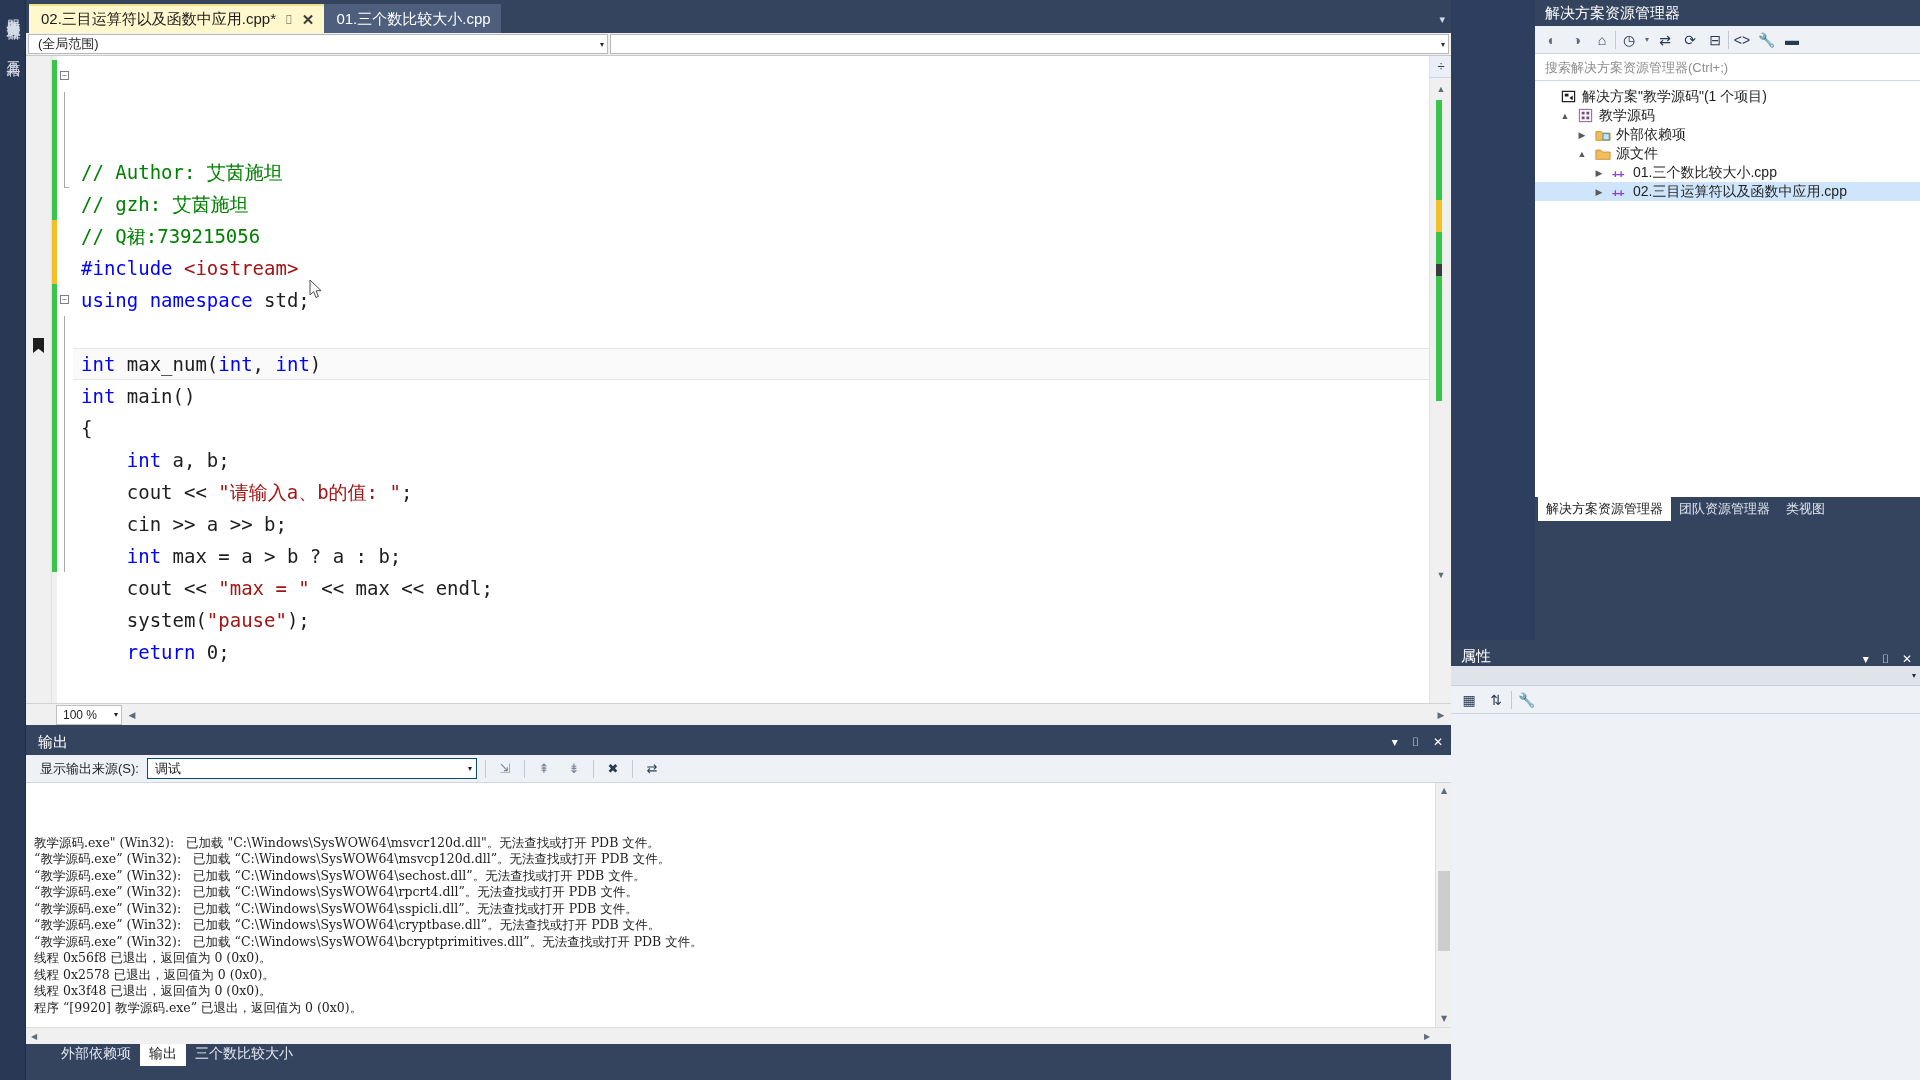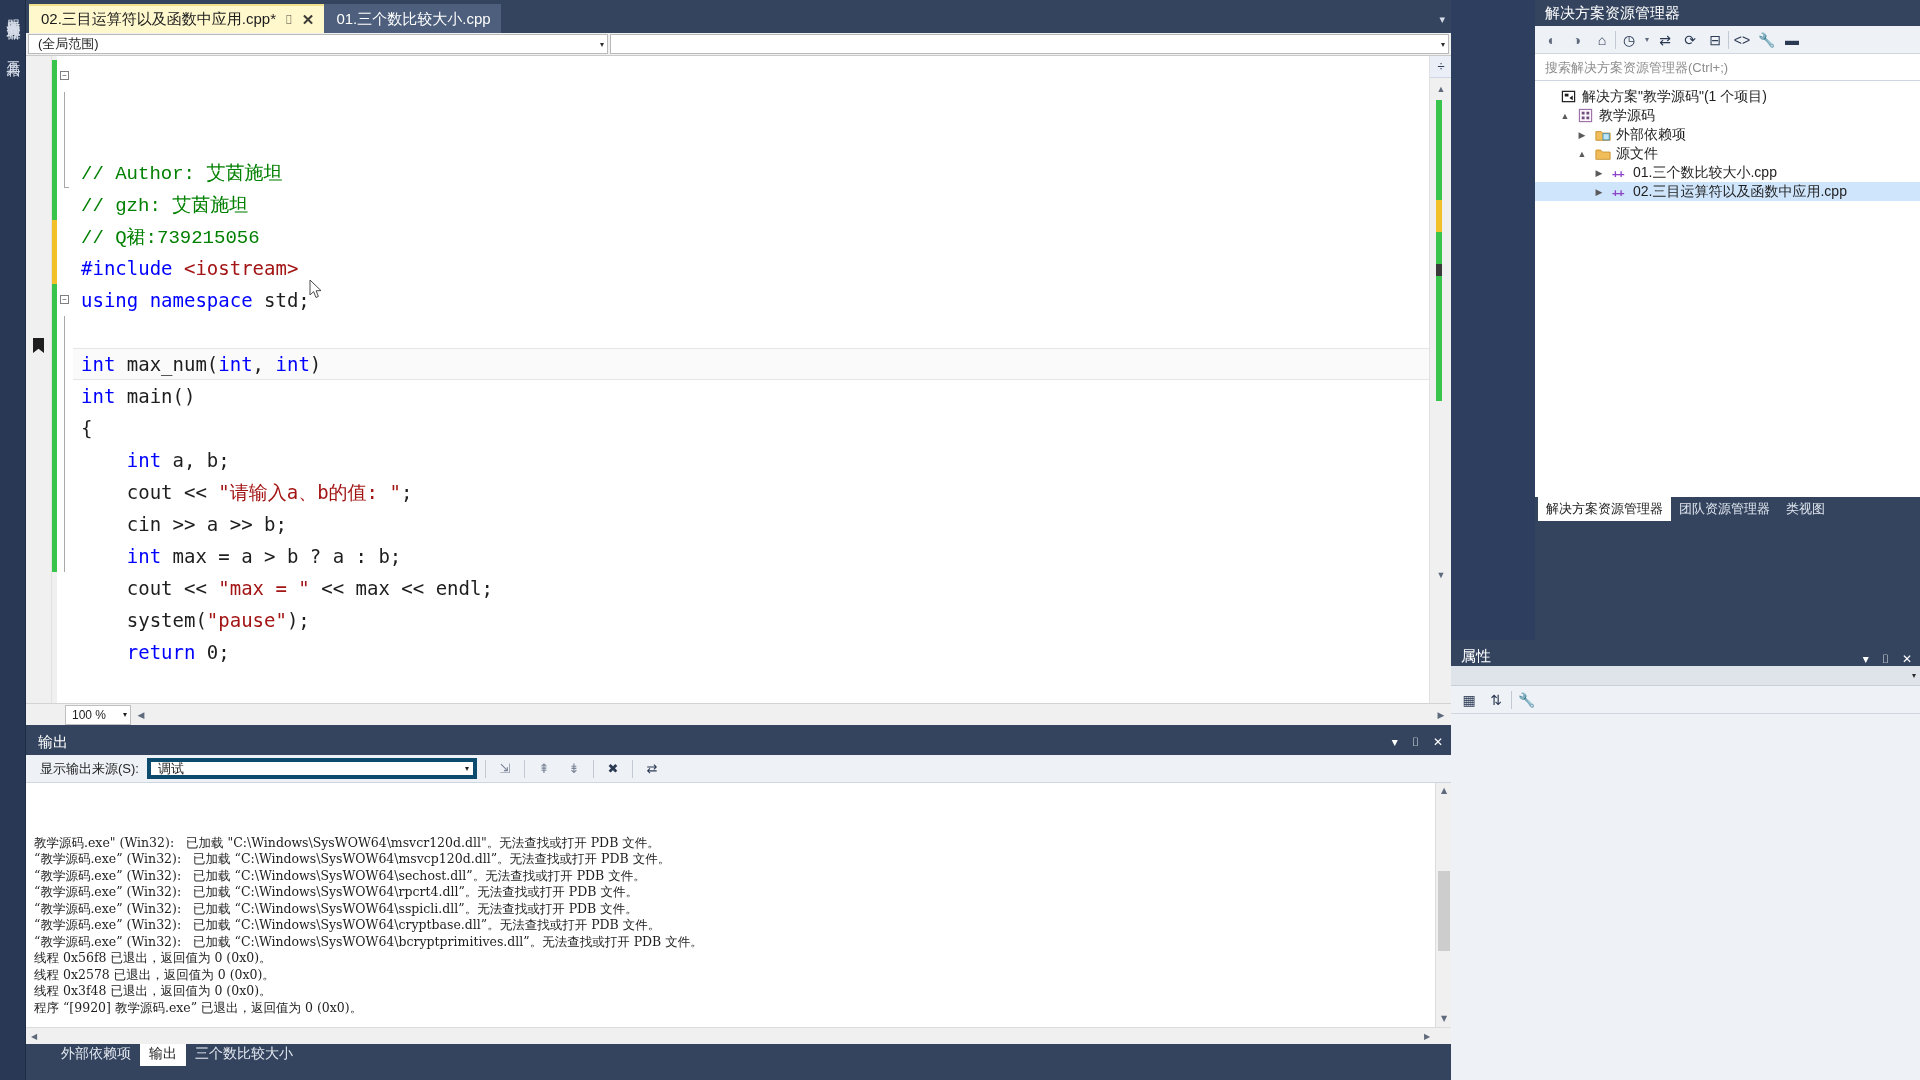--- a/index.html
+++ b/index.html
@@ -98,21 +98,21 @@
     font-size:19px; line-height:32px; white-space:pre; overflow:hidden;
   }
   .ln { height:32px; padding-left:8px; position:relative; }
   .ln.boxed::before {
     content:""; position:absolute; left:0; right:-1000px; top:0; bottom:0;
     border-top:1px solid #e6e6e6; border-bottom:1px solid #e6e6e6;
     background:#fafafa; z-index:0;
   }
   .ln > span { position:relative; z-index:1; }
   .kw { color:#0000ff; }
-  .cm { color:#008000;font-family:Liberation Mono, monospace; }
+  .cm { color:#008000; }
   .str { color:#a31515; }
   .pp { color:#0000ff; }
   .inc { color:#a31515; }
   .pl { color:#1e1e1e; }
 
   .cursor-arrow {
     position:absolute; left:236px; top:223px; z-index:6;
     width:14px; height:20px;
   }
 
@@ -135,21 +135,21 @@
   .map-bar { position:absolute; left:6px; width:6px; background:#39c44b; }
   .map-bar.warn { background:#f2c029; }
   .map-bar.dark { background:#3a3a3a; }
 
   
   .editor-foot {
     height:22px; background:#f0f0f0; border-top:1px solid #d3d3d3;
     display:flex; align-items:center; gap:0;
   }
   .zoombox {
-    width:66px; height:20px; margin-left:39px; background:#fff;
+    width:66px; height:20px; margin-left:30px; background:#fff;
     border:1px solid #bfbfbf; font-size:12px; display:flex;
     align-items:center; justify-content:space-between; padding:0 3px 0 6px;
     cursor:pointer;
   }
   .zoombox .arr { font-size:8px; }
   .hscroll { flex:1; height:18px; margin:0 2px; position:relative; }
   .hs-arrow {
     position:absolute; top:0; width:16px; height:18px; font-size:9px;
     display:flex; align-items:center; justify-content:center;
     color:#5f6b7d; cursor:pointer;
@@ -164,21 +164,21 @@
     height:26px; display:flex; align-items:center; justify-content:space-between;
     padding:0 8px 0 12px; color:#ffffff; font-size:15px;
   }
   .out-title .ctrls { display:flex; gap:14px; font-size:12px; cursor:pointer; }
   .out-toolbar {
     height:28px; background:#eef1f6; border-bottom:1px solid #cfd6e0;
     display:flex; align-items:center; gap:8px; padding:0 8px 0 14px;
   }
   .out-toolbar .lbl { font-size:13px; color:#1e1e1e; }
   .out-combo {
-    width:330px; height:21px; background:#fff; border:4px solid #0c4a6e;
+    width:330px; height:21px; background:#fff; border:1px solid #0c4a6e;
     display:flex; align-items:center; justify-content:space-between;
     padding:0 4px 0 7px; font-size:13px; cursor:pointer;
   }
   .out-combo .arr { font-size:8px; }
   .tb-sep { width:1px; height:18px; background:#c3c9d2; }
   .tb-ico {
     width:22px; height:22px; display:flex; align-items:center;
     justify-content:center; font-size:13px; color:#7b8496; cursor:pointer;
   }
   .tb-ico.on { color:#2b3a53; }

